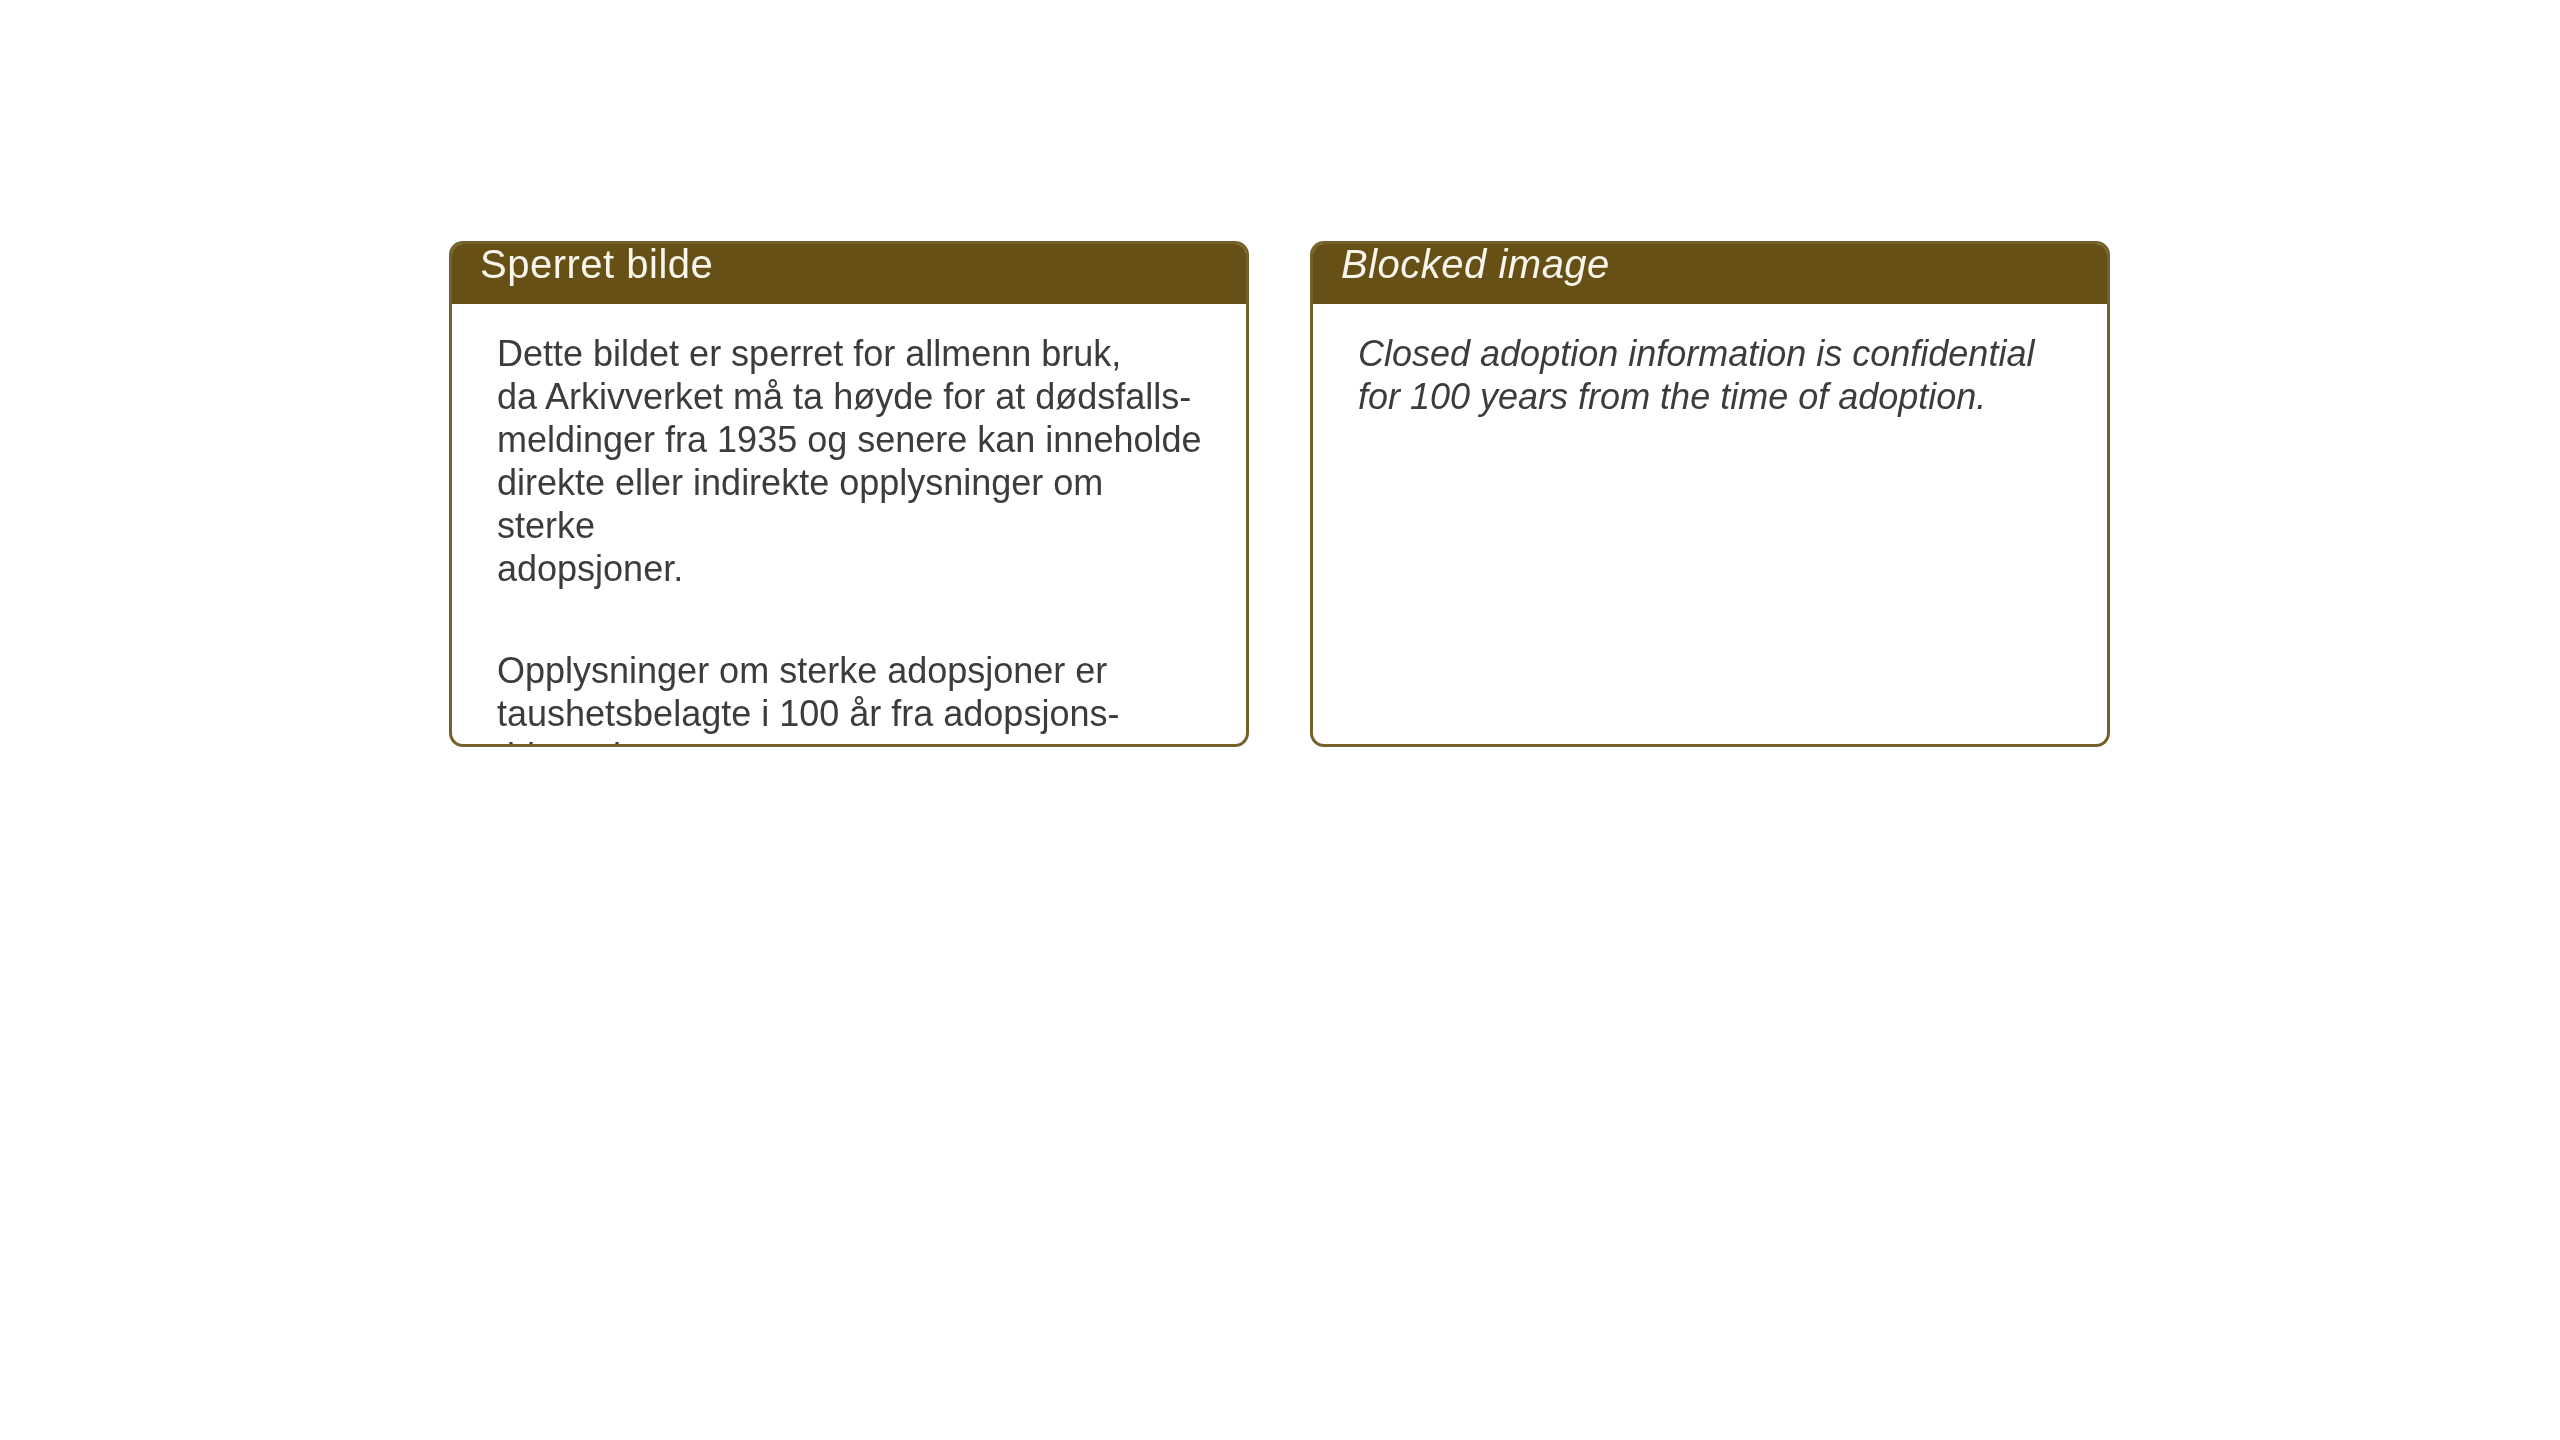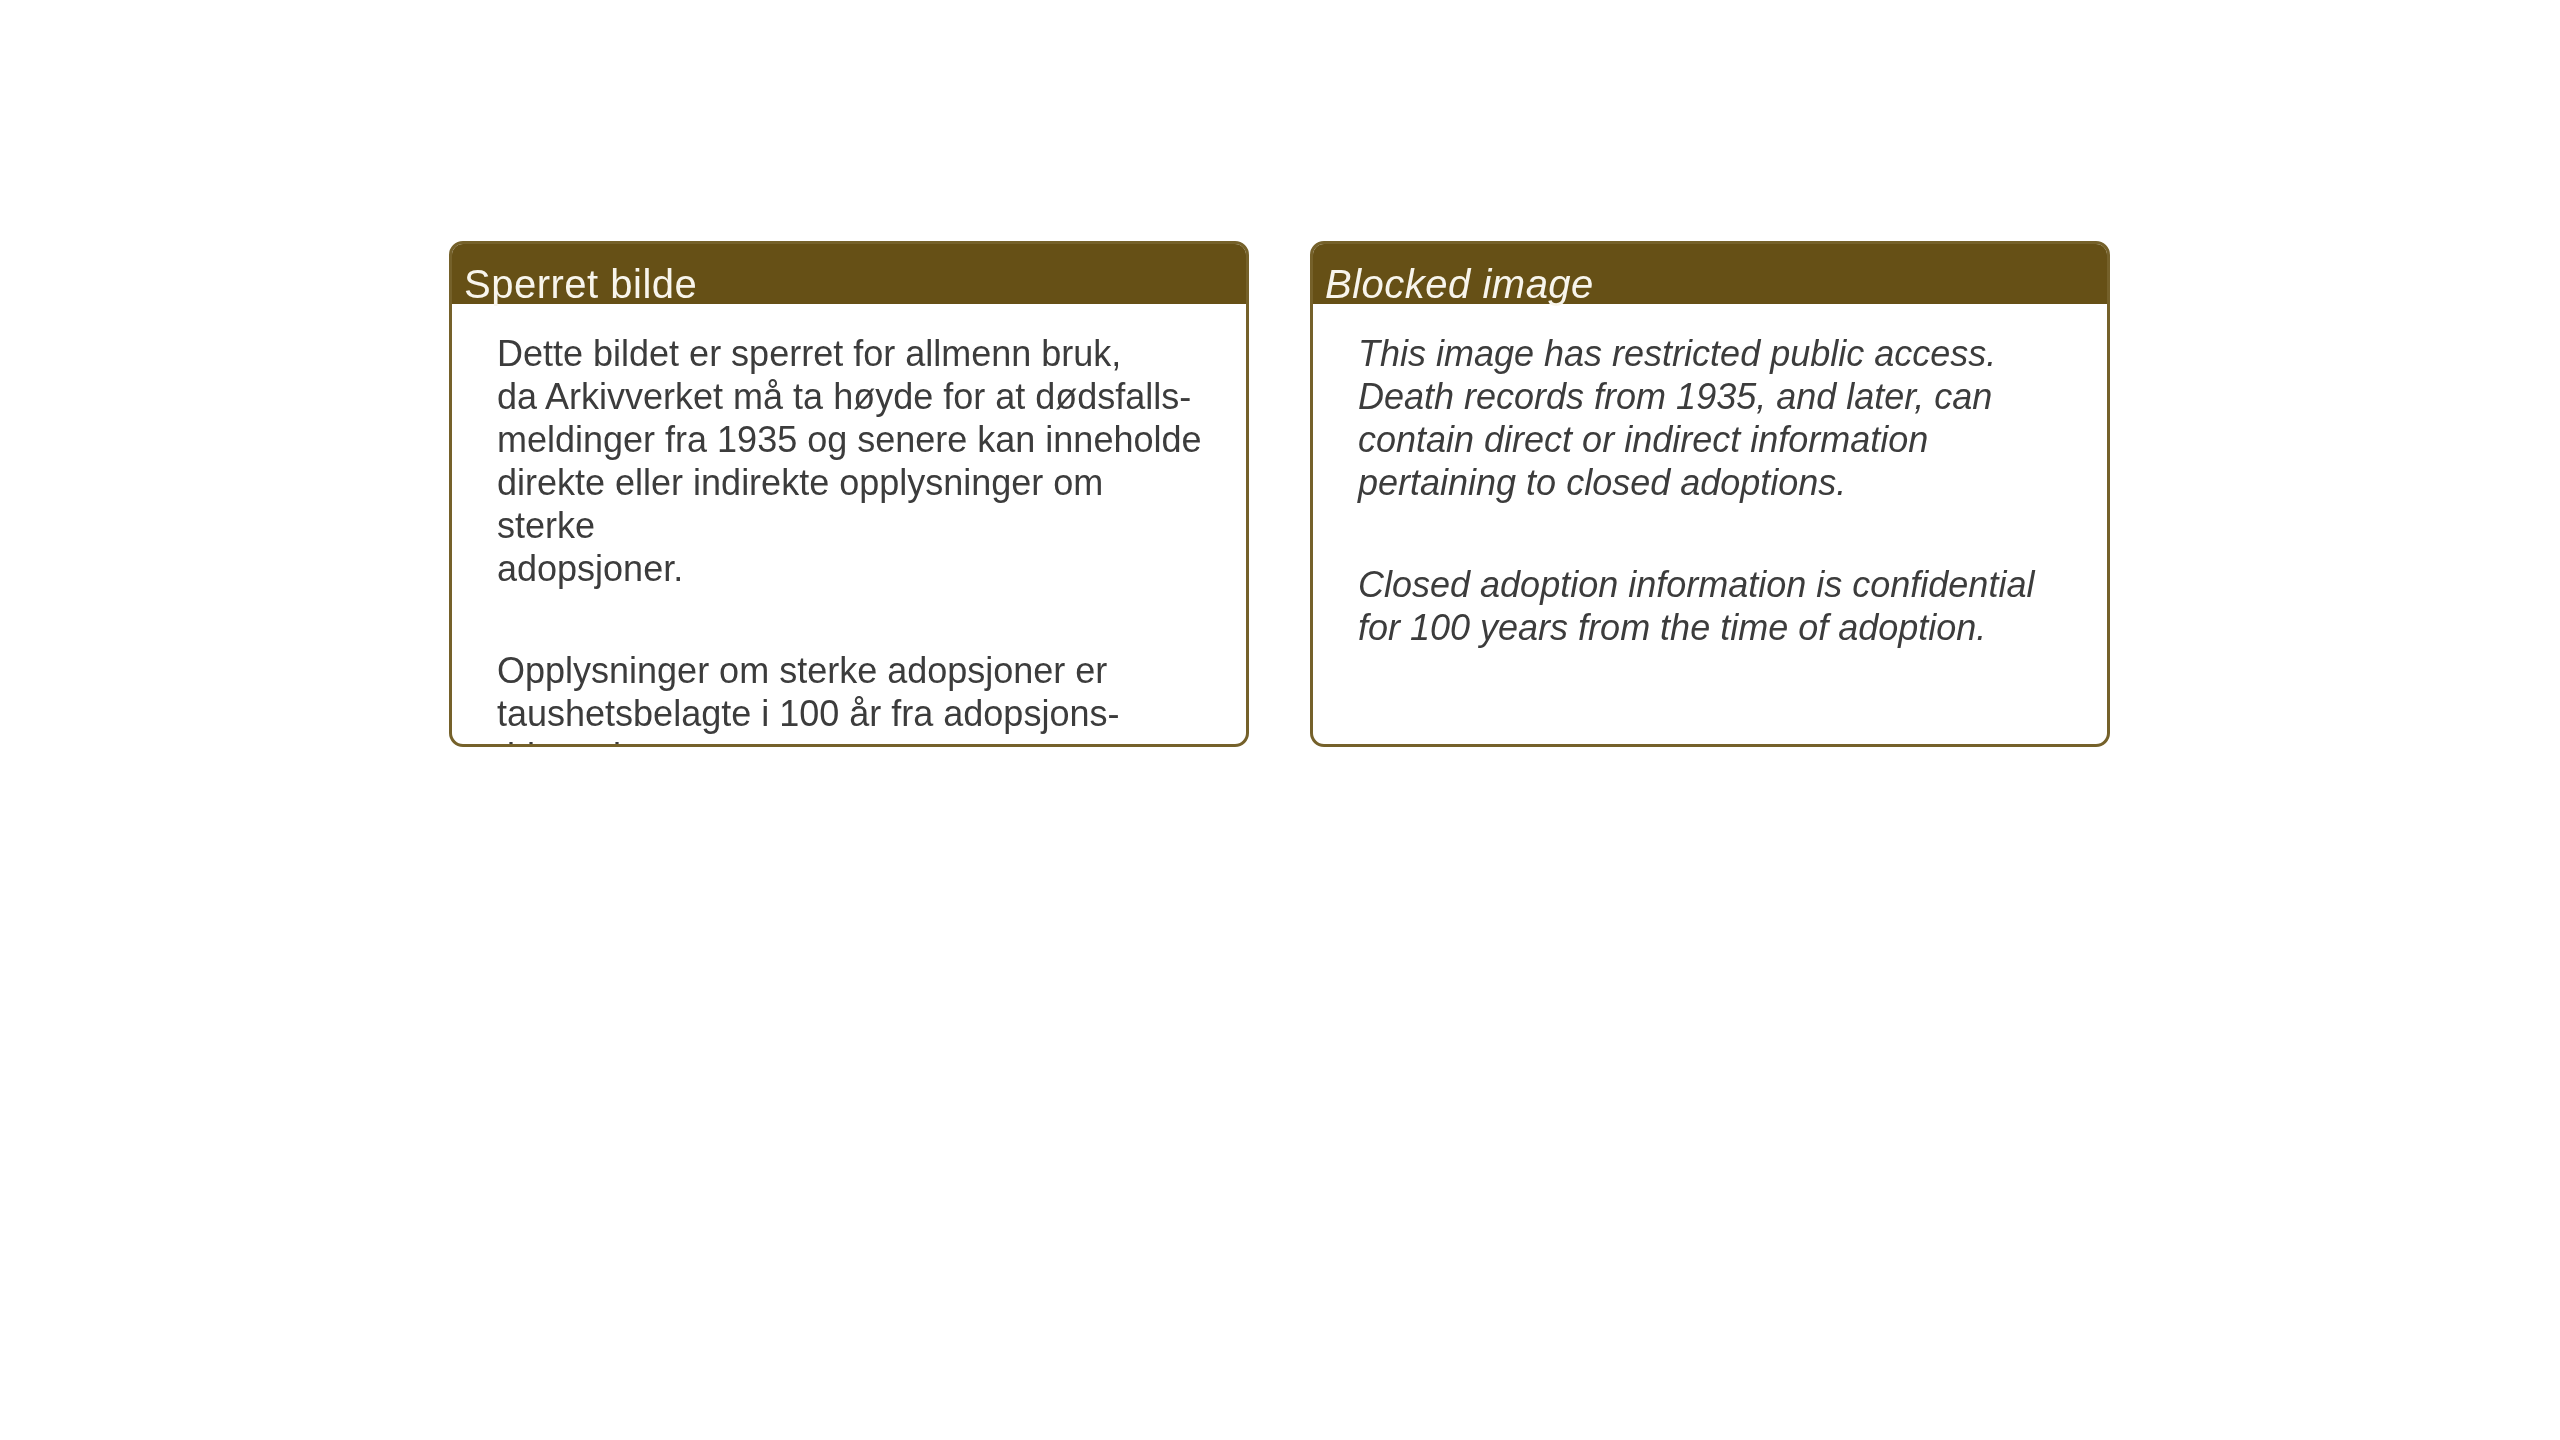--- a/index.html
+++ b/index.html
@@ -32,22 +32,22 @@
     border: 3px solid var(--border-color);
     border-radius: 14px;
     overflow: hidden;
   }
   .notice-card.left { left: 449px; }
   .notice-card.right { left: 1310px; font-style: italic; }
   .card-header {
     height: 60px;
     background: var(--header-bg);
     display: flex;
-    align-items: flex-end;
-    padding: 0 12px;
+    align-items: flex-start;
+    padding: 0 28px;
   }
   .card-title {
     color: var(--title-color);
     font-size: 40px;
     line-height: 1;
     letter-spacing: 0.5px;
     font-weight: 400;
   }
   .card-body {
     padding: 28px 40px 0 45px;
@@ -82,22 +82,18 @@
 taushetsbelagte i 100 år fra adopsjons-
 tidspunktet.</p>
     </div>
   </section>
 
   <section class="notice-card right">
     <header class="card-header">
       <span class="card-title">Blocked image</span>
     </header>
     <div class="card-body">
-      <p>This image has restricted public access.
-Death records from 1935, and later, can
-contain direct or indirect information
-pertaining to closed adoptions.</p>
       <p>Closed adoption information is confidential
 for 100 years from the time of adoption.</p>
     </div>
   </section>
 
 </main>
 
 </body></html>

